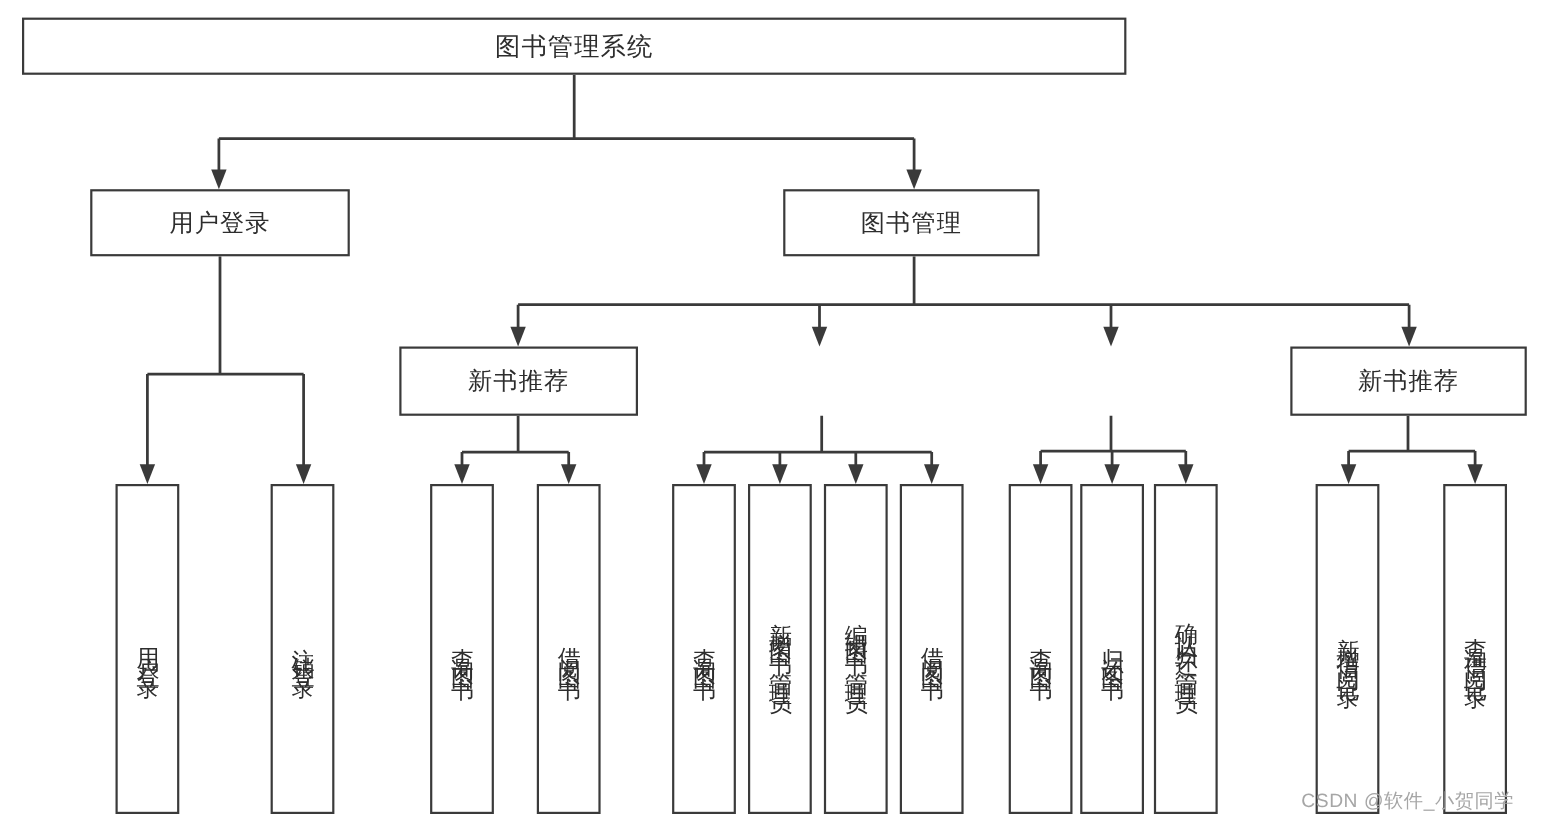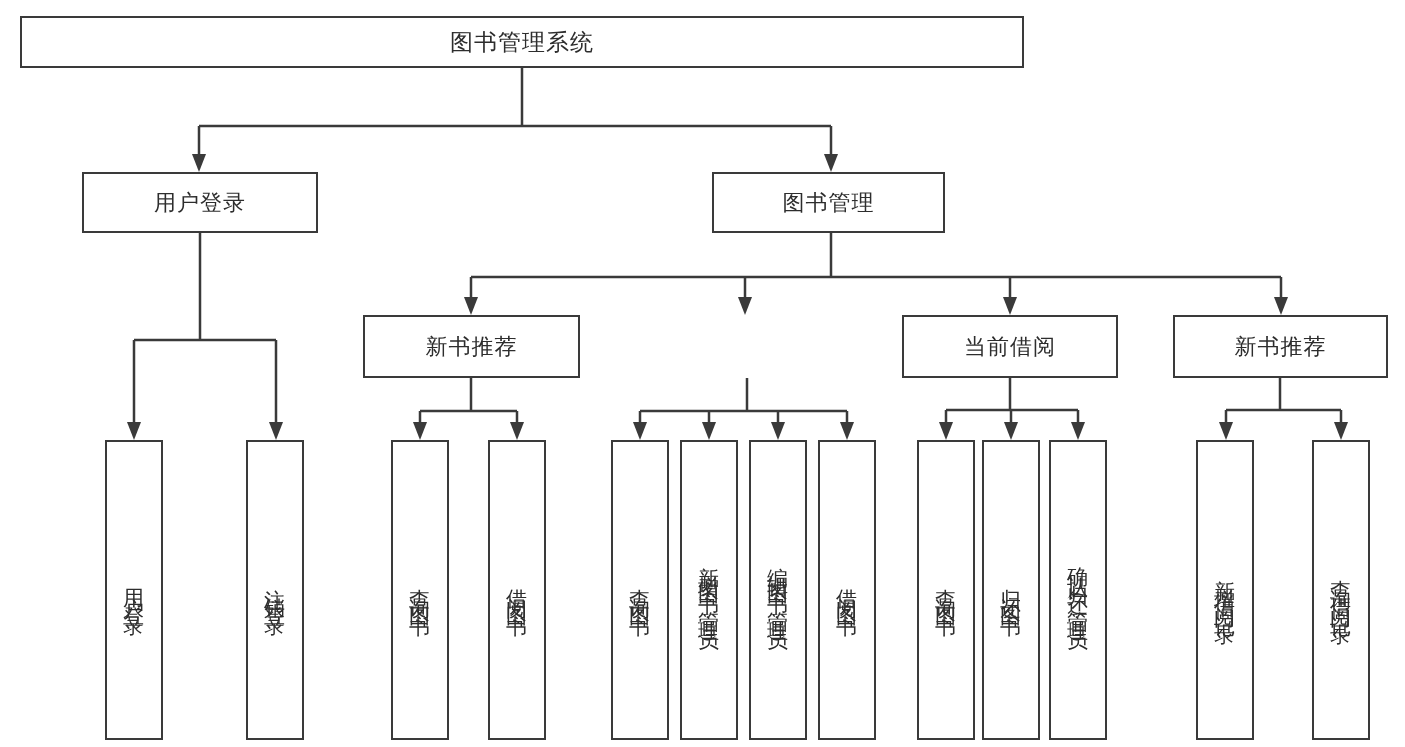--- a/index.html
+++ b/index.html
@@ -110,23 +110,20 @@
   <div class="box h" style="left:82px;top:172px;width:236px;height:61px">
     <span>用户登录</span>
   </div>
   <div class="box h" style="left:712px;top:172px;width:233px;height:61px">
     <span>图书管理</span>
   </div>
 
   <div class="box h" style="left:363px;top:315px;width:217px;height:63px">
     <span>新书推荐</span>
   </div>
-  <div class="box h" style="left:902px;top:315px;width:216px;height:63px">
-    <span>当前借阅</span>
-  </div>
   <div class="box h" style="left:1173px;top:315px;width:215px;height:63px">
     <span>新书推荐</span>
   </div>
 
   <div class="box v" style="left:105px;top:440px;width:58px;height:300px">
     <span>用户登录</span>
   </div>
   <div class="box v" style="left:246px;top:440px;width:58px;height:300px">
     <span>注销登录</span>
   </div>
@@ -161,14 +158,15 @@
     <span>确认归还（管理员）</span>
   </div>
 
   <div class="box v" style="left:1196px;top:440px;width:58px;height:300px">
     <span>新增借阅记录</span>
   </div>
   <div class="box v" style="left:1312px;top:440px;width:58px;height:300px">
     <span>查询借阅记录</span>
   </div>
 
+  <div class="watermark">CSDN @软件_小贺同学</div>
 
 </div>
 
 </body></html>

